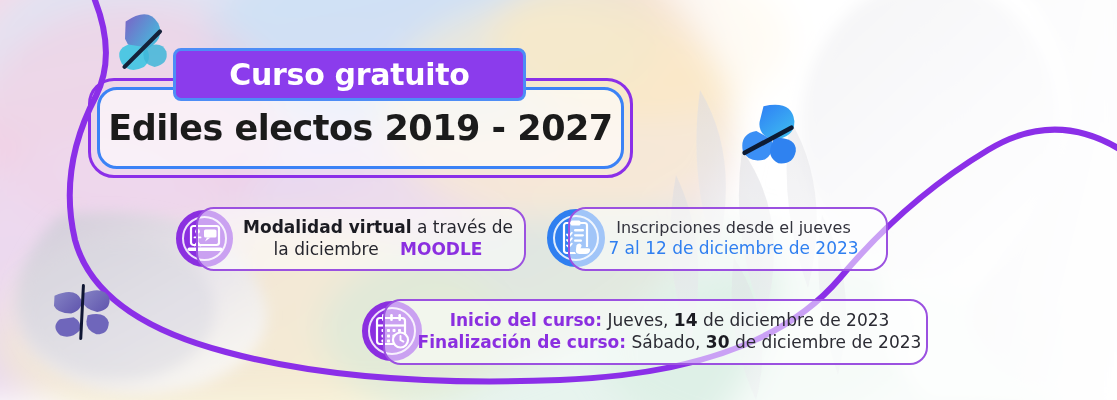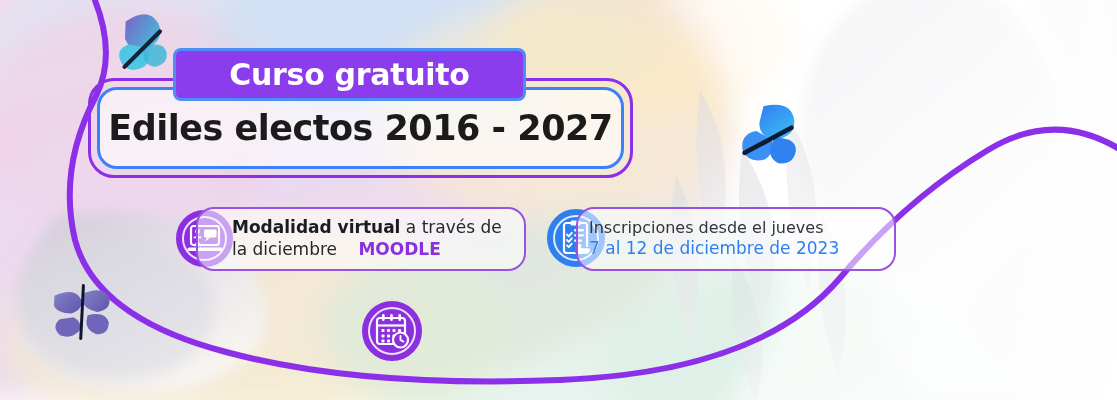--- a/index.html
+++ b/index.html
@@ -92,20 +92,21 @@
   }
   .card-icon {
     position: absolute;
     border-radius: 50%;
     display: flex;
     align-items: center;
     justify-content: center;
   }
   .card-body {
     width: 100%;
+    text-align: center;
     line-height: 1.28;
   }
   .card-line { white-space: nowrap; }
 
   #card-modalidad {
     left: 196px; top: 207px;
     width: 330px; height: 64px;
     padding-left: 34px;
   }
   #card-modalidad .card-body { font-size: 17px; color: #26262e; }
@@ -116,21 +117,20 @@
     width: 57px; height: 57px;
     border: 3px solid #8B2FE0;
     background: #8B2FE0;
     box-sizing: border-box;
   }
 
   #card-inscripciones {
     left: 568px; top: 207px;
     width: 320px; height: 64px;
     padding-left: 11px;
-    margin-left: 8px;
   }
   #card-inscripciones .card-body { font-size: 16px; color: #33333d; }
   #card-inscripciones .blue { font-weight: 400; color: #2F7FF0; font-size: 17px; }
   #icon-inscripciones {
     left: 547px; top: 209px;
     width: 58px; height: 58px;
     border: 3px solid #2F7FF0;
     background: #2F7FF0;
     box-sizing: border-box;
   }
@@ -277,21 +277,21 @@
         <path d="M 32 28 Q 50 26 52 38 Q 50 50 38 48 Q 28 42 30 34 Z" fill="#6f66bb"></path>
         <path d="M 22 50 L 32 -2" stroke="#0f1633" stroke-width="3" stroke-linecap="round" fill="none"></path>
       </g>
     </g>
   </svg>
 
   <div id="content">
 
     <div id="title-block">
       <div id="title-block-inner">
-        <div id="title-text">Ediles electos 2016 - 2027</div>
+        <div id="title-text">Ediles electos 2019 - 2027</div>
       </div>
     </div>
 
     <div id="badge">
       <span id="badge-text">Curso gratuito</span>
     </div>
 
     <div id="icon-modalidad" class="card-icon">
       <svg width="38" height="38" viewBox="0 0 38 38">
         <rect x="5" y="6" width="28" height="19" rx="2.5" fill="none" stroke="#ffffff" stroke-width="2.2"></rect>
@@ -351,15 +351,25 @@
           <rect x="15" y="23.5" width="3" height="3" rx="0.7"></rect>
           <rect x="20.5" y="23.5" width="3" height="3" rx="0.7"></rect>
           <rect x="9.5" y="28.5" width="3" height="3" rx="0.7"></rect>
           <rect x="15" y="28.5" width="3" height="3" rx="0.7"></rect>
         </g>
         <circle cx="28.5" cy="29" r="7.5" fill="#8B2FE0" stroke="#ffffff" stroke-width="2.2"></circle>
         <path d="M 28.5 25 L 28.5 29 L 31.4 30.6" stroke="#ffffff" stroke-width="1.9" stroke-linecap="round" fill="none"></path>
       </svg>
       <div class="icon-ring" style="left:3px;top:3px;right:3px;bottom:3px;"></div>
     </div>
+    <div id="card-fechas" class="info-card">
+      <div class="card-body">
+        <div class="card-line">
+          <span class="plabel">Inicio del curso:</span><span> Jueves, </span><span class="num">14</span><span> de diciembre de 2023</span>
+        </div>
+        <div class="card-line">
+          <span class="plabel">Finalización de curso:</span><span> Sábado, </span><span class="num">30</span><span> de diciembre de 2023</span>
+        </div>
+      </div>
+    </div>
 
   </div>
 </div>
 
 </body></html>

